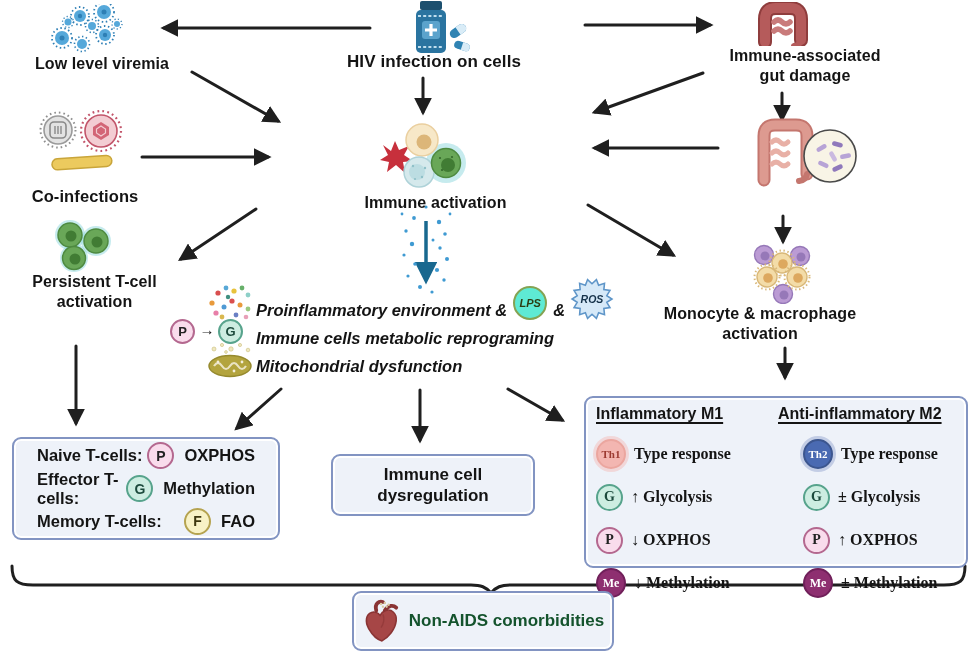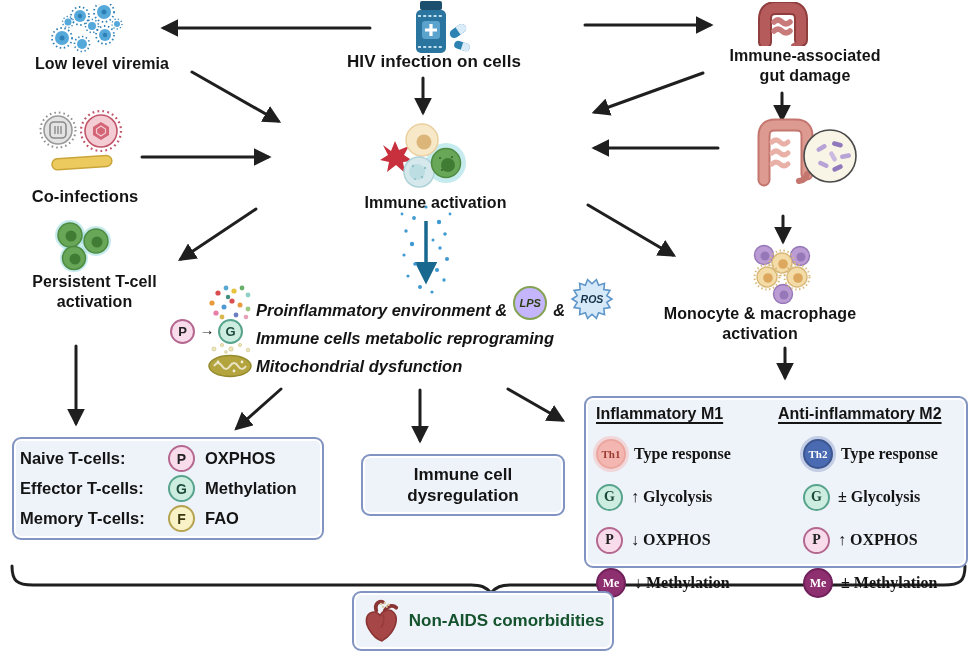--- a/index.html
+++ b/index.html
@@ -18,34 +18,34 @@
   .b25{width:25px;height:25px;font-size:13px;}
   .b27{width:27px;height:27px;font-size:14px;}
   .b30{width:30px;height:30px;font-size:11px;}
   .b34{width:34px;height:34px;font-size:11px;}
   .bp{background:#f9dcec;border:2px solid #b4688f;}
   .bg{background:#cdede1;border:2px solid #57a38c;color:#1c4a3c;}
   .bf{background:#f8f2c6;border:2px solid #b5a350;color:#3d370f;}
   .bme{background:#8e2f70;border:2px solid #70205a;color:#fff;font-size:12px;}
   .bth1{background:#f3b6b1;border:2px solid #eba69f;color:#9c3a31;box-shadow:0 0 0 3px rgba(243,182,177,.45);}
   .bth2{background:#4a6ab2;border:2px solid #3c568f;color:#fff;box-shadow:0 0 0 3px rgba(130,150,200,.4);}
-  .blps{background:#c4b5fd;border:2px solid #84a353;color:#2c3d12;}
+  .blps{background:#5eead4;border:2px solid #84a353;color:#2c3d12;}
   
   #proBlock{position:absolute;left:256px;top:292px;width:430px;}
   .prow{display:flex;align-items:flex-end;height:28px;gap:6px;font-size:16.5px;font-weight:700;
     color:#141414;white-space:nowrap;font-style:italic;}
   
-  #tcellBox{left:12px;top:437px;width:312px;height:103px;display:flex;flex-direction:column;
-    justify-content:space-evenly;padding:3px 6px;}
+  #tcellBox{left:12px;top:437px;width:268px;height:103px;display:flex;flex-direction:column;
+    justify-content:space-evenly;padding:3px 23px;}
   .trow{display:flex;align-items:center;}
   .tlab{width:148px;font-size:16.5px;font-weight:700;color:#141414;}
   .tval{margin-left:10px;font-size:16.5px;font-weight:700;color:#141414;}
   
   #dysBox{left:331px;top:454px;width:204px;height:62px;display:flex;flex-direction:column;
-    align-items:center;justify-content:center;font-size:17px;font-weight:700;color:#141414;line-height:21px;margin-left:30px;}
+    align-items:center;justify-content:center;font-size:17px;font-weight:700;color:#141414;line-height:21px;}
   
   #mBox{left:584px;top:396px;width:384px;height:172px;}
   .mcol{position:absolute;top:7px;}
   .mtitle{font-size:16px;font-weight:700;color:#141414;text-decoration:underline;
     text-decoration-thickness:2px;text-underline-offset:3px;height:21px;white-space:nowrap;}
   .mrow{display:flex;align-items:center;gap:8px;height:30px;margin-top:13px;font-size:16px;
     font-weight:700;color:#141414;white-space:nowrap;font-family:Liberation Serif, serif;}
   
   #comBox{left:352px;top:591px;width:262px;height:60px;display:flex;align-items:center;
     justify-content:center;gap:9px;font-size:17px;font-weight:700;color:#14532d;}

